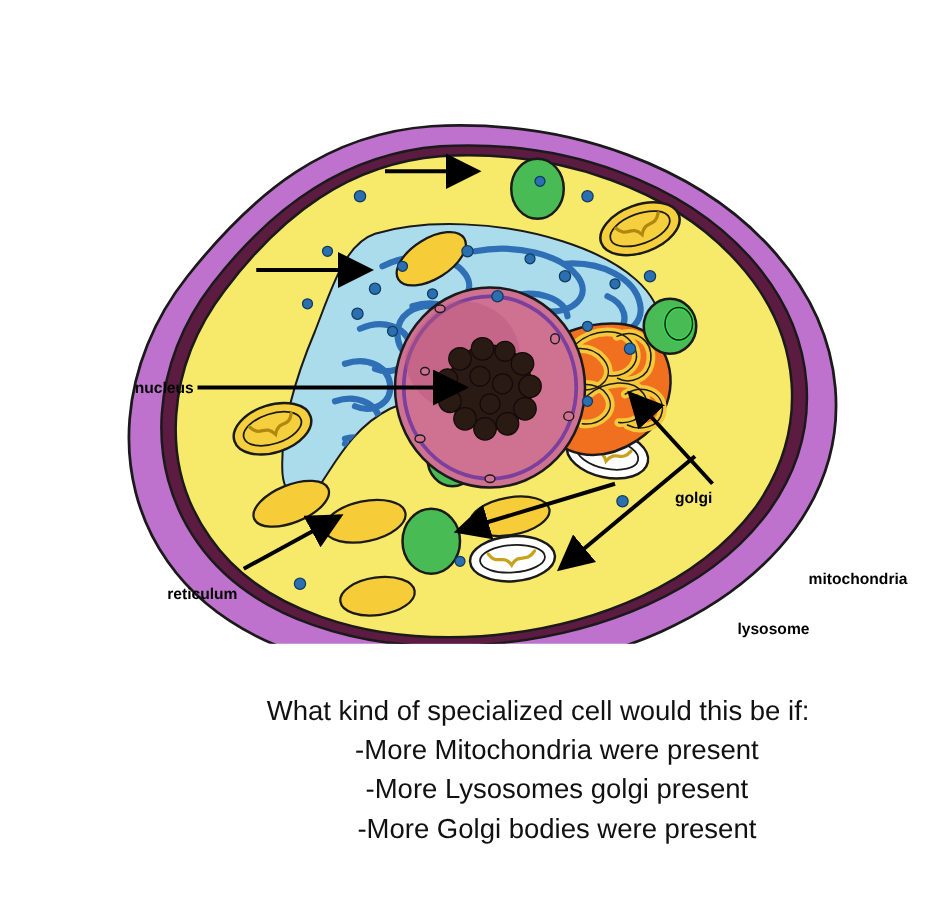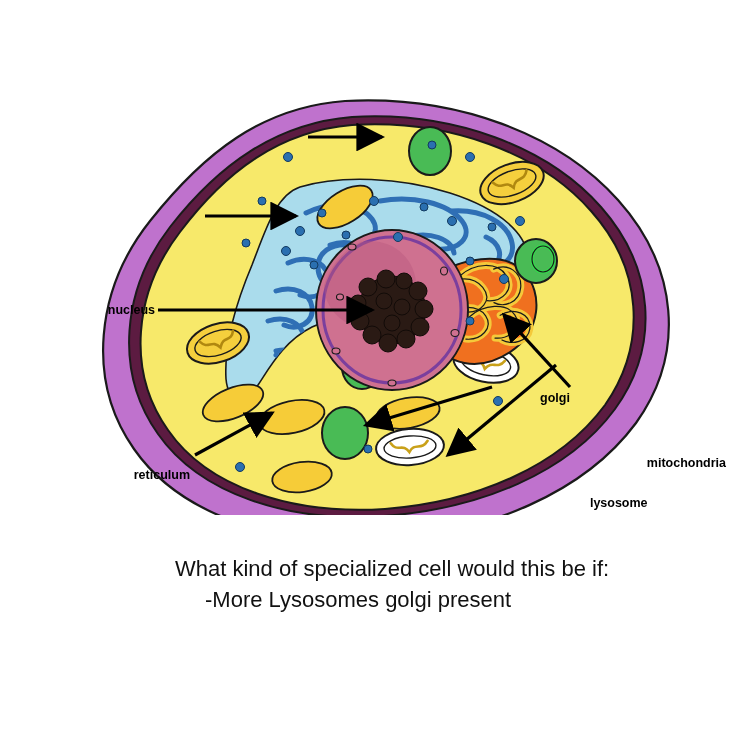--- a/index.html
+++ b/index.html
@@ -19,21 +19,21 @@
   .diagram{position:absolute;left:0;top:95px;width:750px;height:420px;}
 
   .lbl{
     position:absolute;font-size:12.5px;font-weight:bold;color:#000;
     line-height:1.18;white-space:pre;
   }
   .lbl.r{text-align:right;}
 
   .question-block{
     position:absolute;left:0;top:553px;width:686px;
-    font-size:22px;color:#111;line-height:1.42;
+    font-size:22px;color:#111;line-height:1.42;text-align:center;
   }
   .q-line{padding-left:175px;}
   .q-item{padding-left:205px;}
 </style>
 </head>
 <body>
 
 <div id="page-root">
 
 
@@ -250,16 +250,18 @@
   <div class="lbl" style="left:540px;top:391px;">golgi</div>
 
   <div class="lbl" style="left:726px;top:456px;transform:translateX(-100%);">mitochondria</div>
 
   <div class="lbl" style="left:556px;top:481px;transform:translateX(-100%);width:0;">
     <span style="display:inline-block;white-space:nowrap;margin-left:20px;">lysosome</span>
   </div>
 
   <div class="question-block">
     <div class="q-line">What kind of specialized cell would this be if:</div>
+    <div class="q-item">-More Mitochondria were present</div>
     <div class="q-item">-More Lysosomes golgi present</div>
+    <div class="q-item">-More Golgi bodies were present</div>
   </div>
 
 </div>
 
 </body></html>

